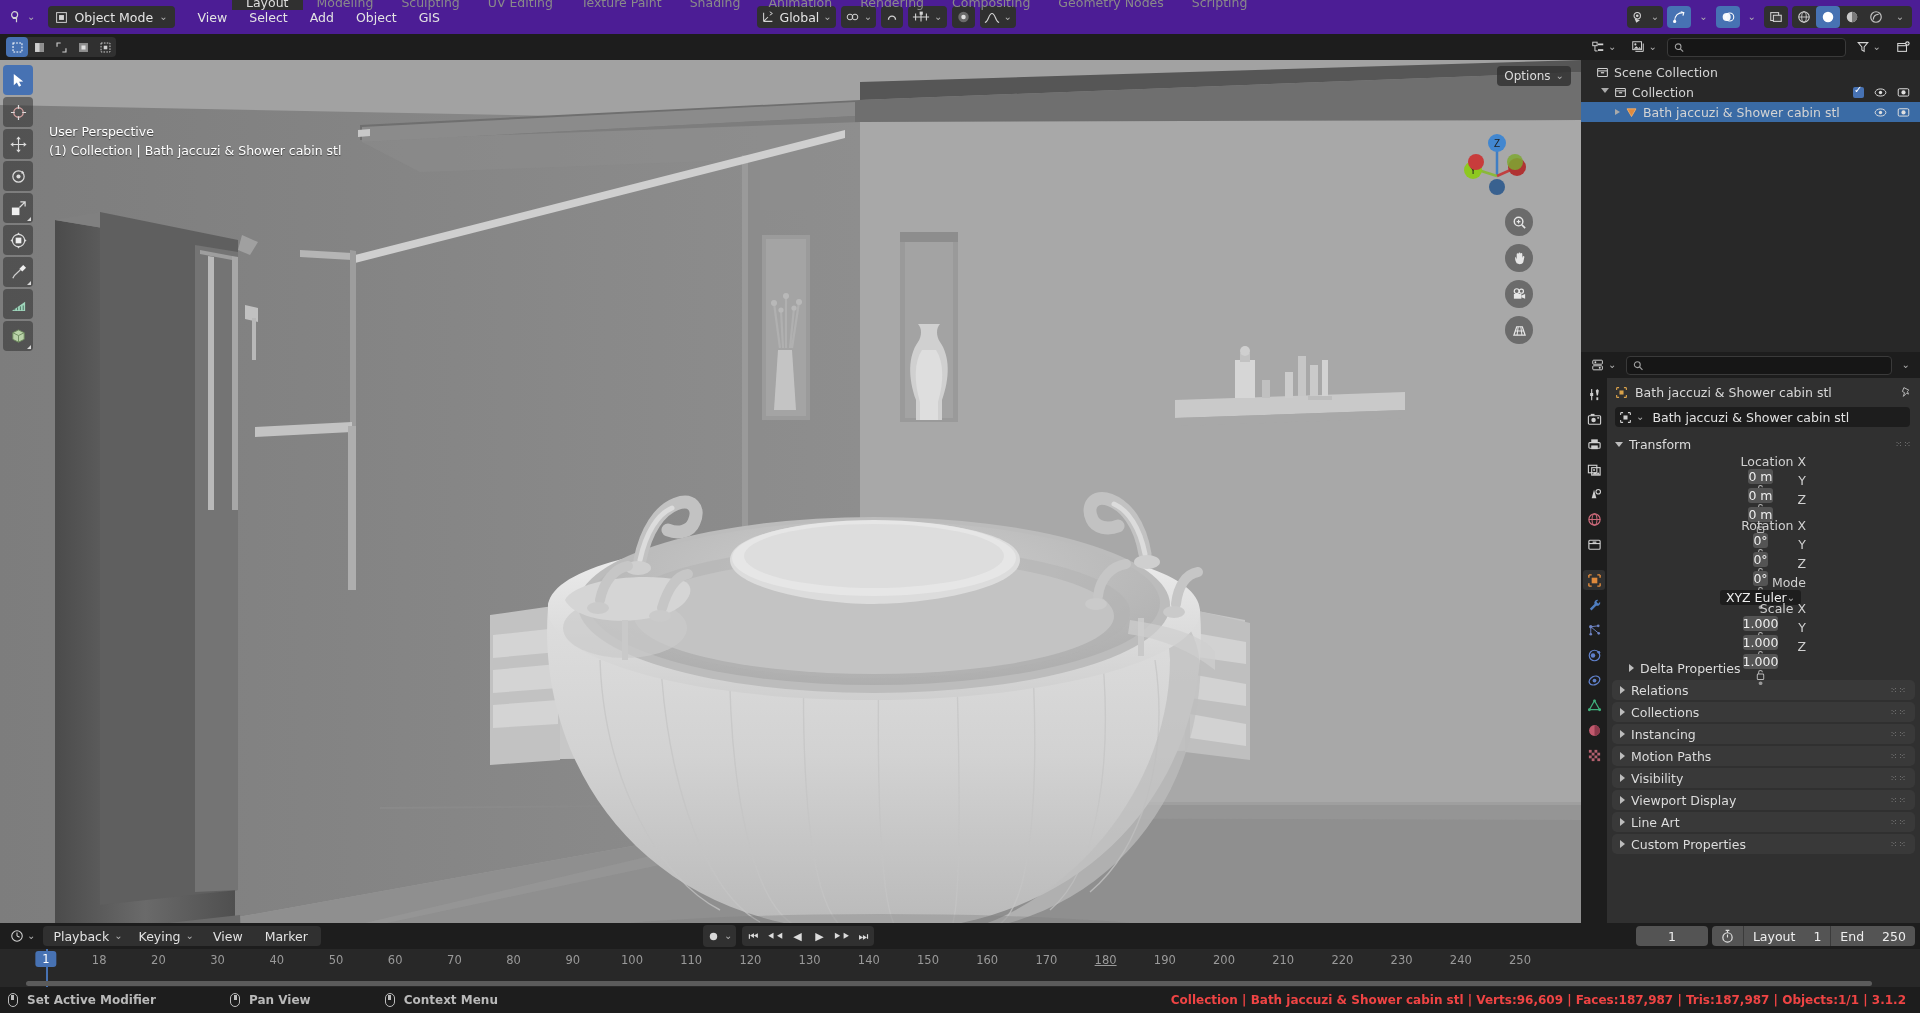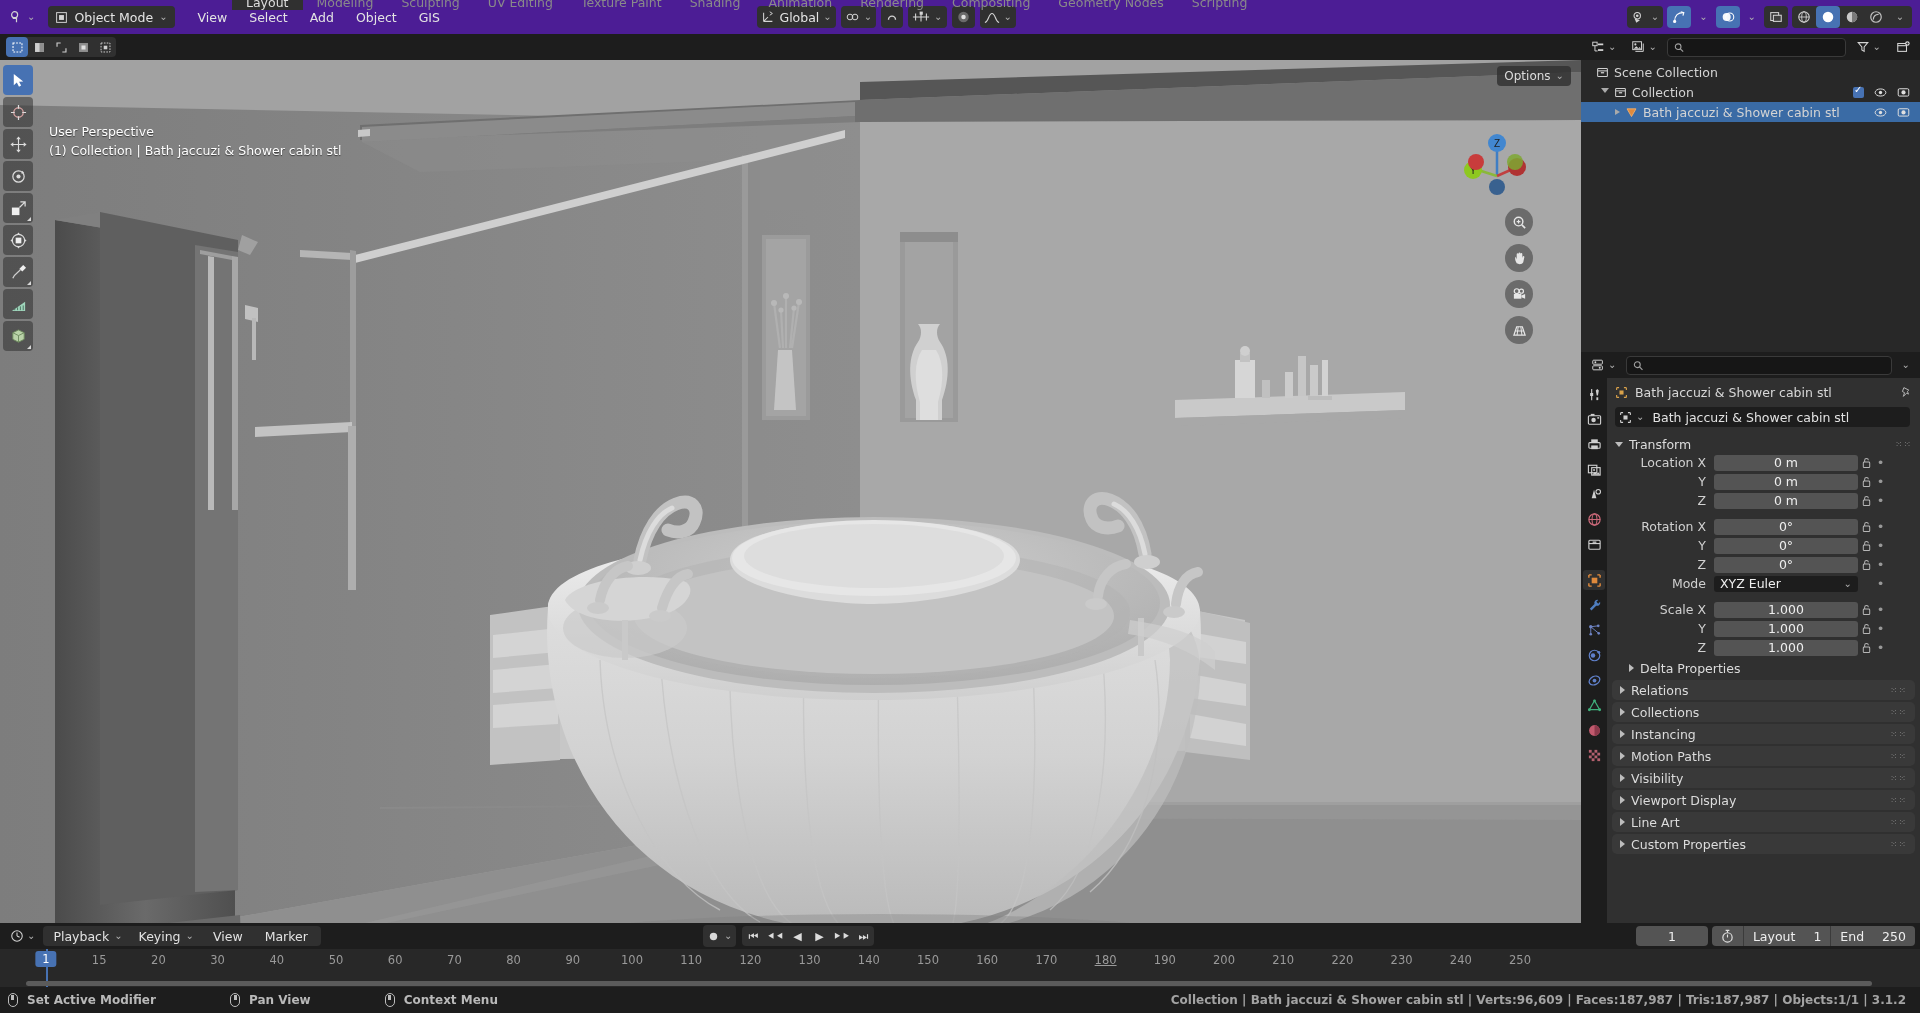--- a/index.html
+++ b/index.html
@@ -142,21 +142,21 @@
 
   .panel-hdr {
     display: flex; align-items: center; height: 20px; padding: 0 8px; gap: 6px; font-size: 12.5px;
     color: #dcdcdc; cursor: pointer;
   }
   .panel-box { background: #393939; border-radius: 5px; margin: 2px 5px; }
   .arrow-r { width:0;height:0;border-left:5px solid #bdbdbd;border-top:4px solid transparent;border-bottom:4px solid transparent;}
   .arrow-d { width:0;height:0;border-top:5px solid #bdbdbd;border-left:4px solid transparent;border-right:4px solid transparent;}
   .grip { margin-left: auto; color:#777; font-size: 9px; letter-spacing: 1px; line-height: 5px; }
 
-  .prop-row { display: flex; align-items: center; height: 17px; margin-bottom: 2px; padding-right: 6px;}
+  .prop-row { display: flex; align-items: center; height: 17px; margin-bottom: 2px; padding-right: 6px; flex-direction: column;}
   .prop-lbl { width: 107px; text-align: right; padding-right: 8px; font-size: 12.5px; color: #d0d0d0;}
   .prop-val {
     flex: 1; height: 16px; background: #545454; border-radius: 3px; display: flex; align-items: center;
     justify-content: center; font-size: 12.5px; color: #eeeeee; cursor: pointer; max-width: 144px;
   }
   .prop-val.dropdown { background: #1d1d1d; justify-content: space-between; padding: 0 6px; }
   .lock-ico { width: 16px; display:flex; justify-content:center; color:#b6b6b6; font-size: 11px; cursor:pointer;}
   .dot-ico { width: 13px; display:flex; justify-content:center; color:#999; font-size: 13px; line-height: 6px; cursor:pointer;}
   .group-gap { height: 7px; }
 
@@ -181,21 +181,21 @@
   .playhead { position:absolute; top:0; bottom:0; width: 2px; background:#4772b3; }
   .playhead-lbl { position:absolute; top:2px; background:#4772b3; color:#fff; font-size:11.5px;
      border-radius:3px; padding:1px 7px; transform: translateX(-50%); }
   .tl-scroll { position:absolute; left:0; right:0; bottom:0; height:6px; }
   .tl-scroll-bar { position:absolute; height:5px; background:#5b5b5b; border-radius:3px; }
 
   
   .statusbar { height: 26px; background: #1d1d1d; display: flex; align-items: center; padding: 0 8px;
     font-size: 12px; color: #b9b9b9; flex: 0 0 26px; font-weight: bold; }
   .sb-item { display: flex; align-items: center; gap: 9px; margin-right: 74px; }
-  .sb-right { margin-left: auto; font-size: 12px; color: #a3a3a3; padding-right: 6px;}
+  .sb-right { margin-left: auto; font-size: 12px; color: #ef4444; padding-right: 6px;}
   .mouse-ico { width: 10px; height: 14px; border: 1.3px solid #bdbdbd; border-radius: 5px; position: relative;}
   .mouse-ico i { position:absolute; width:3px; height:5px; background:#bdbdbd; left:2.2px; top:1px;}
   .mouse-ico.r i { left: auto; right: 2.2px; }
   .mouse-ico.m i { left: 3.2px; }
 </style>
 </head>
 <body>
 
 <div class="app">
 
@@ -1213,21 +1213,21 @@
           </div>
           <div class="range-div"></div>
           <div class="range-cell">
             <span>End</span>
             <span>250</span>
           </div>
         </div>
       </div>
     </div>
     <div class="tl-scrub" id="tl-scrub">
-        <div class="tick" style="left: 99.2px;">15</div>
+        <div class="tick" style="left: 99.2px;">18</div>
         <div class="tick" style="left: 158.4px;">20</div>
         <div class="tick" style="left: 217.6px;">30</div>
         <div class="tick" style="left: 276.8px;">40</div>
         <div class="tick" style="left: 336px;">50</div>
         <div class="tick" style="left: 395.2px;">60</div>
         <div class="tick" style="left: 454.4px;">70</div>
         <div class="tick" style="left: 513.6px;">80</div>
         <div class="tick" style="left: 572.8px;">90</div>
         <div class="tick" style="left: 632px;">100</div>
         <div class="tick" style="left: 691.2px;">110</div>

